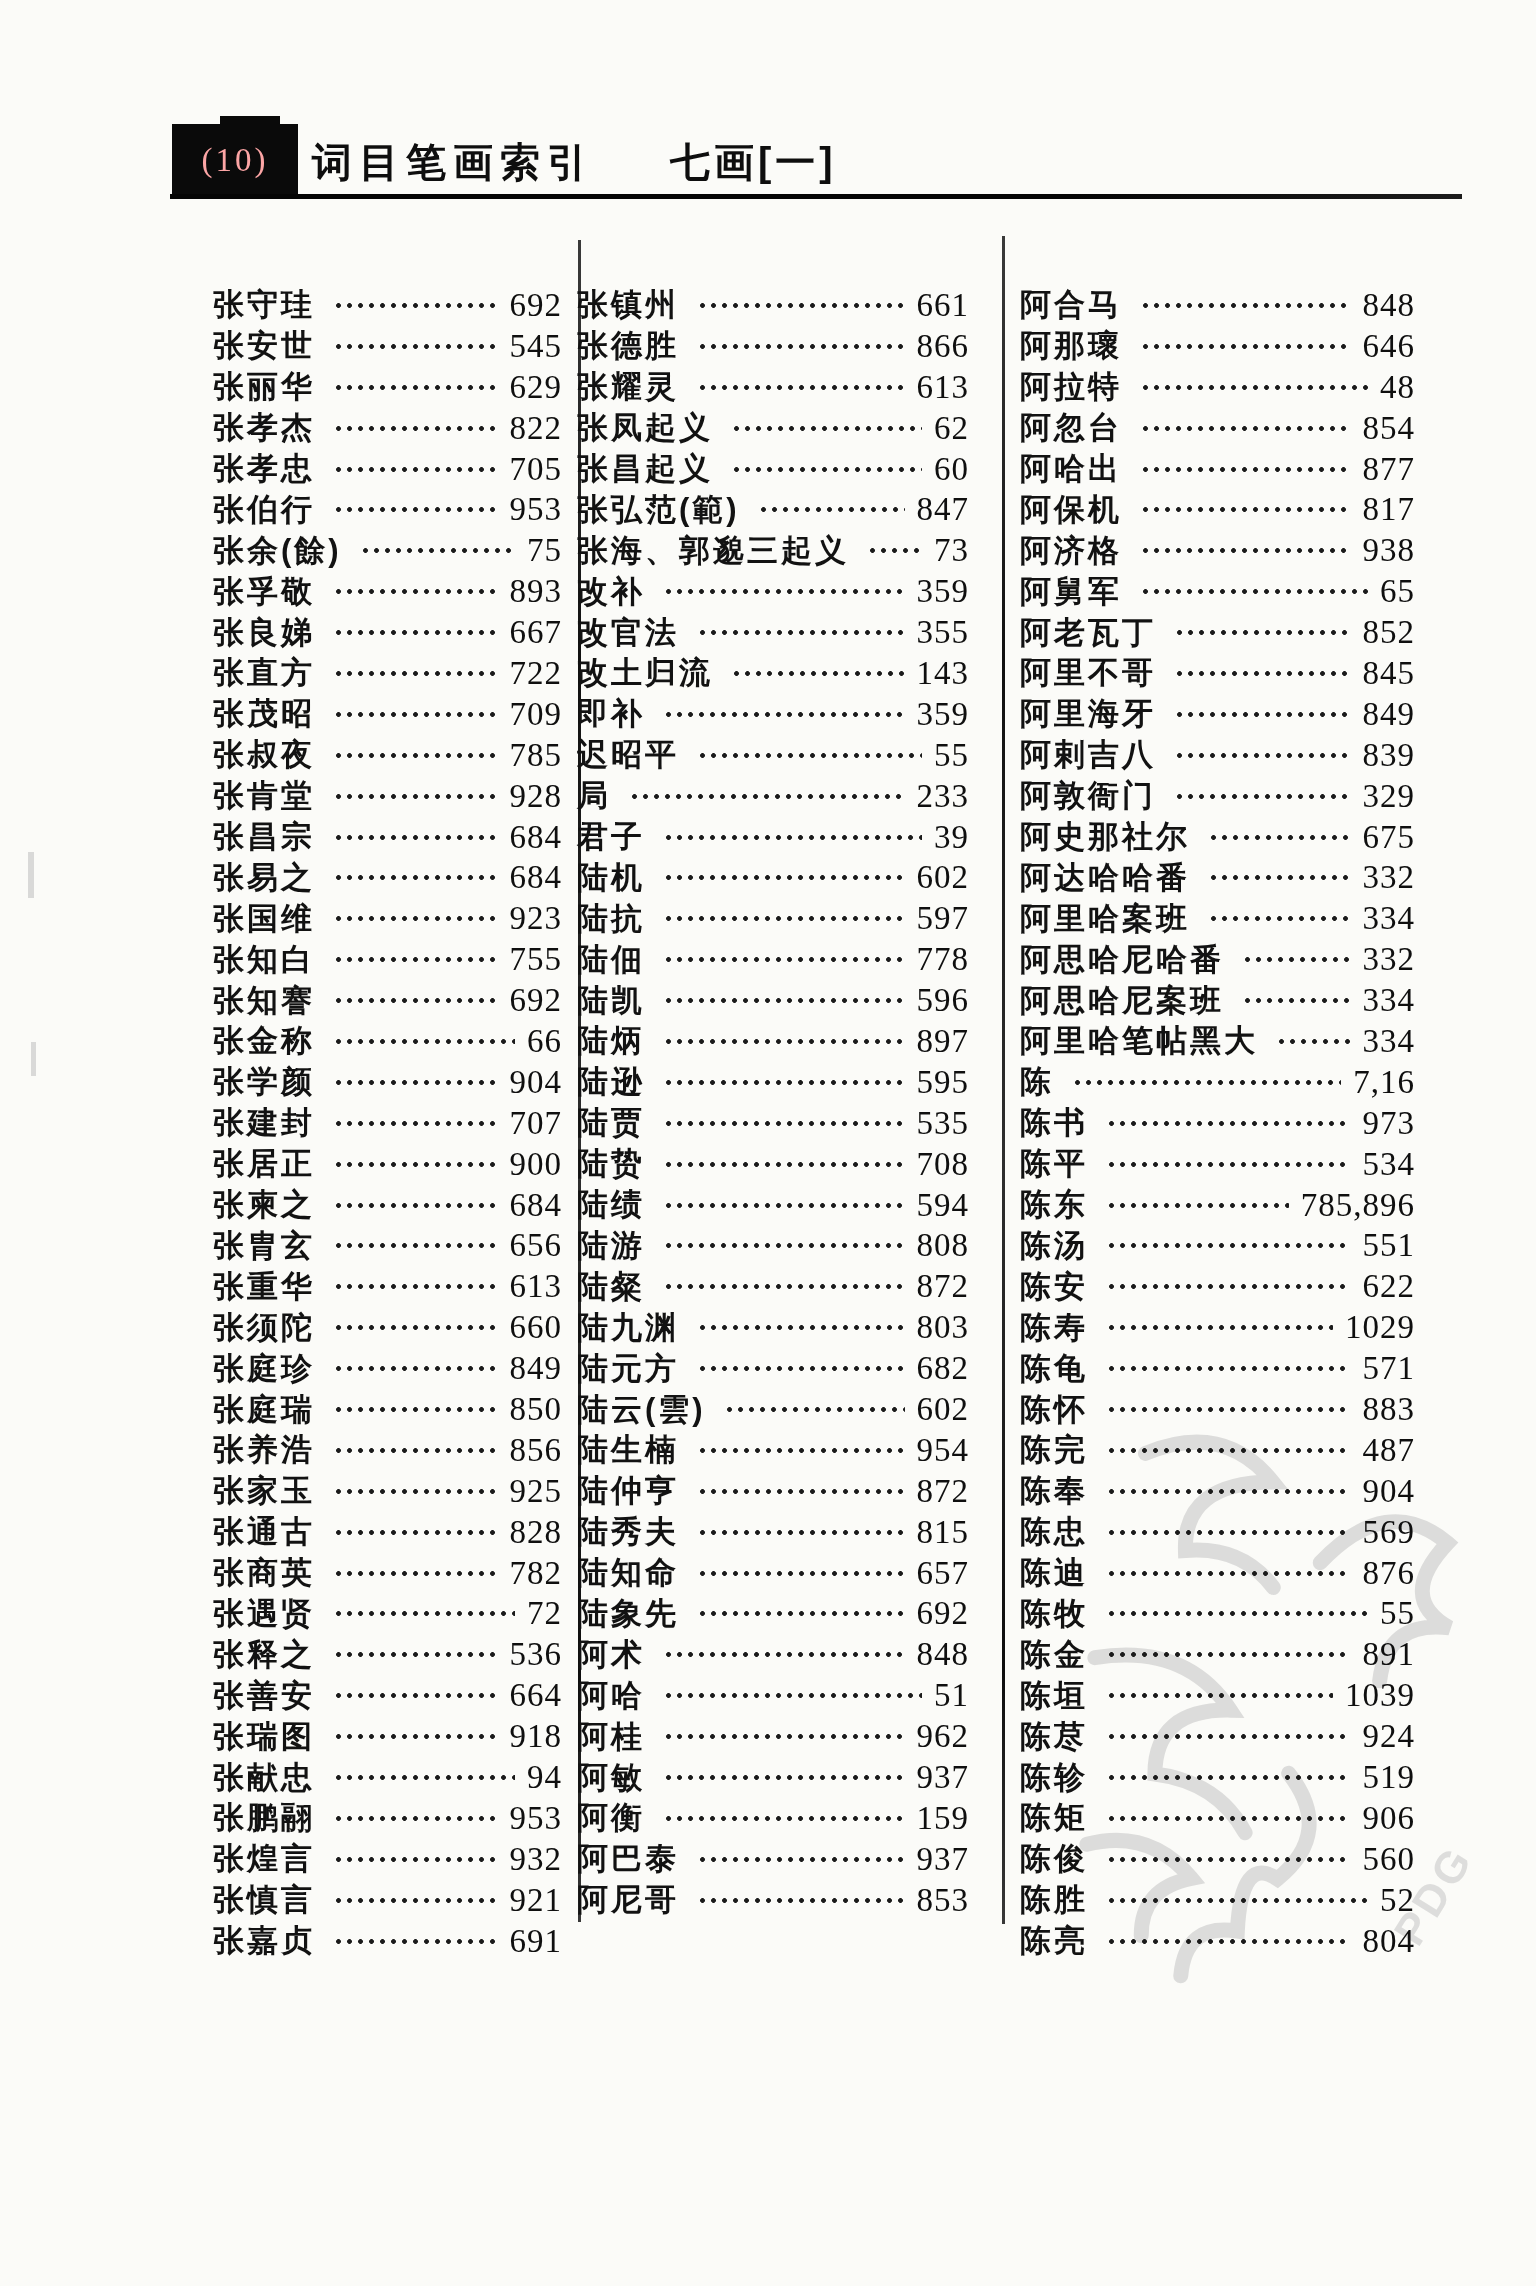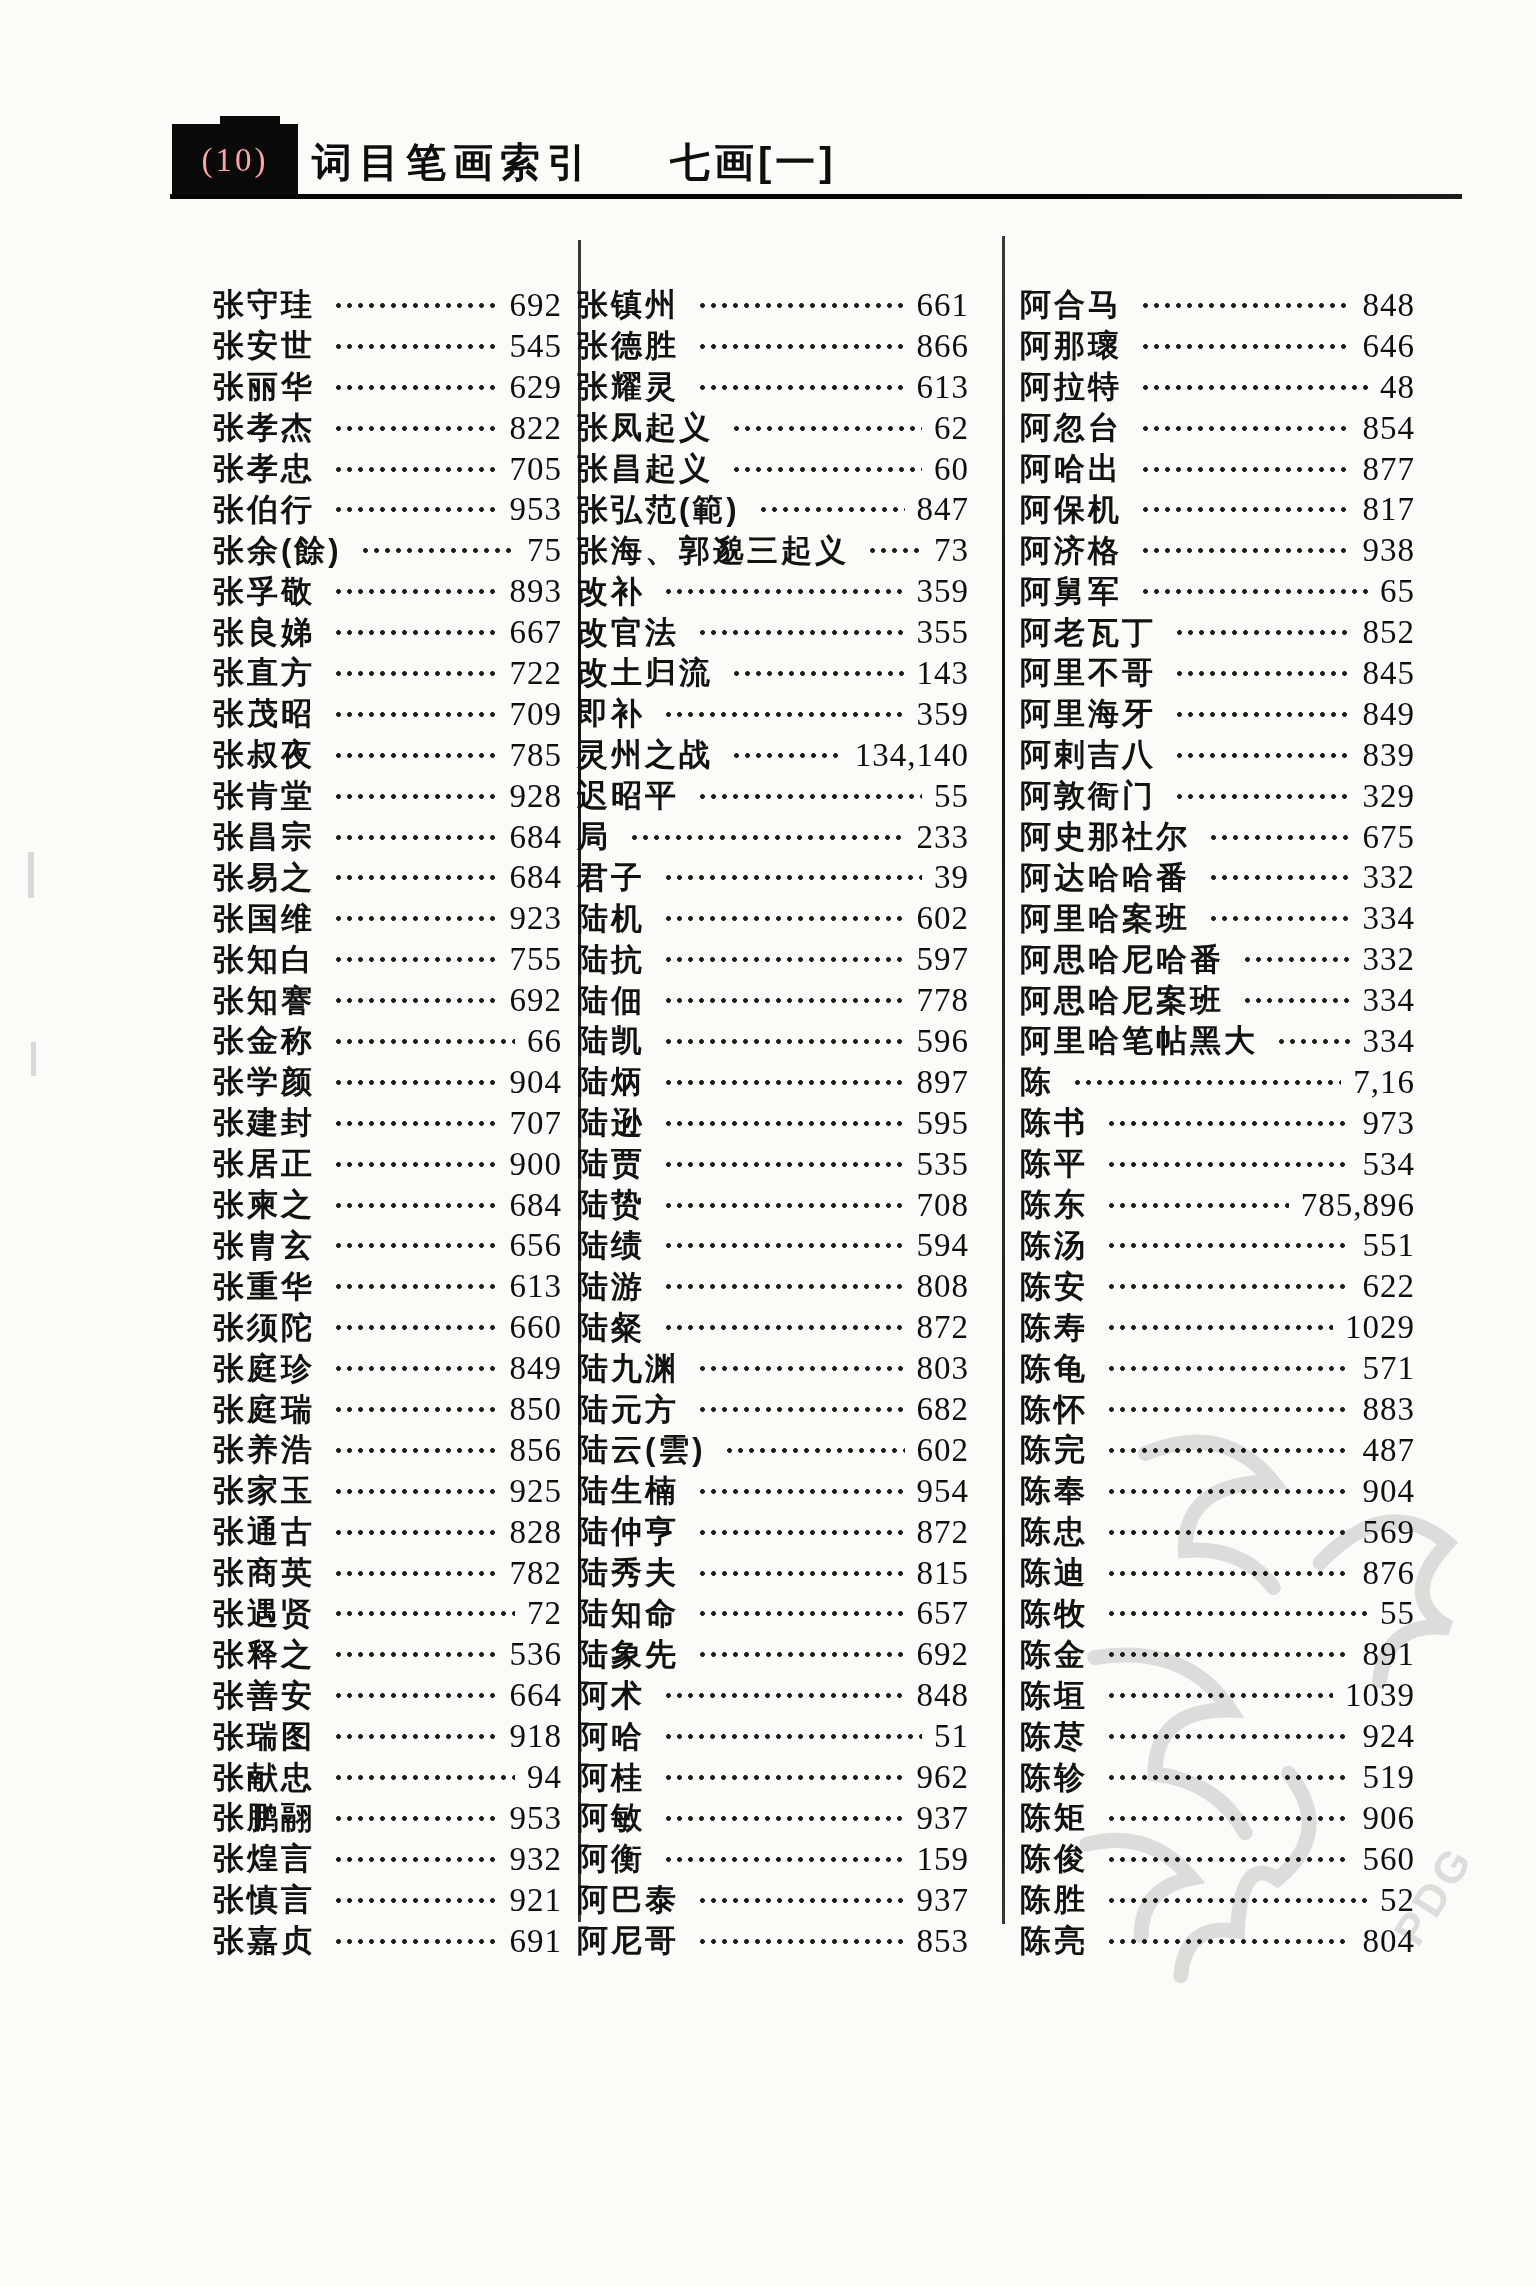--- a/index.html
+++ b/index.html
@@ -350,25 +350,20 @@
         <span class="term">改土归流</span>
         <span class="leader"></span>
         <span class="pnum">143</span>
       </div>
       <div class="row">
         <span class="term">即补</span>
         <span class="leader"></span>
         <span class="pnum">359</span>
       </div>
       <div class="row">
-        <span class="term">灵州之战</span>
-        <span class="leader"></span>
-        <span class="pnum">134,140</span>
-      </div>
-      <div class="row">
         <span class="term">迟昭平</span>
         <span class="leader"></span>
         <span class="pnum">55</span>
       </div>
       <div class="row">
         <span class="term">局</span>
         <span class="leader"></span>
         <span class="pnum">233</span>
       </div>
       <div class="row">

